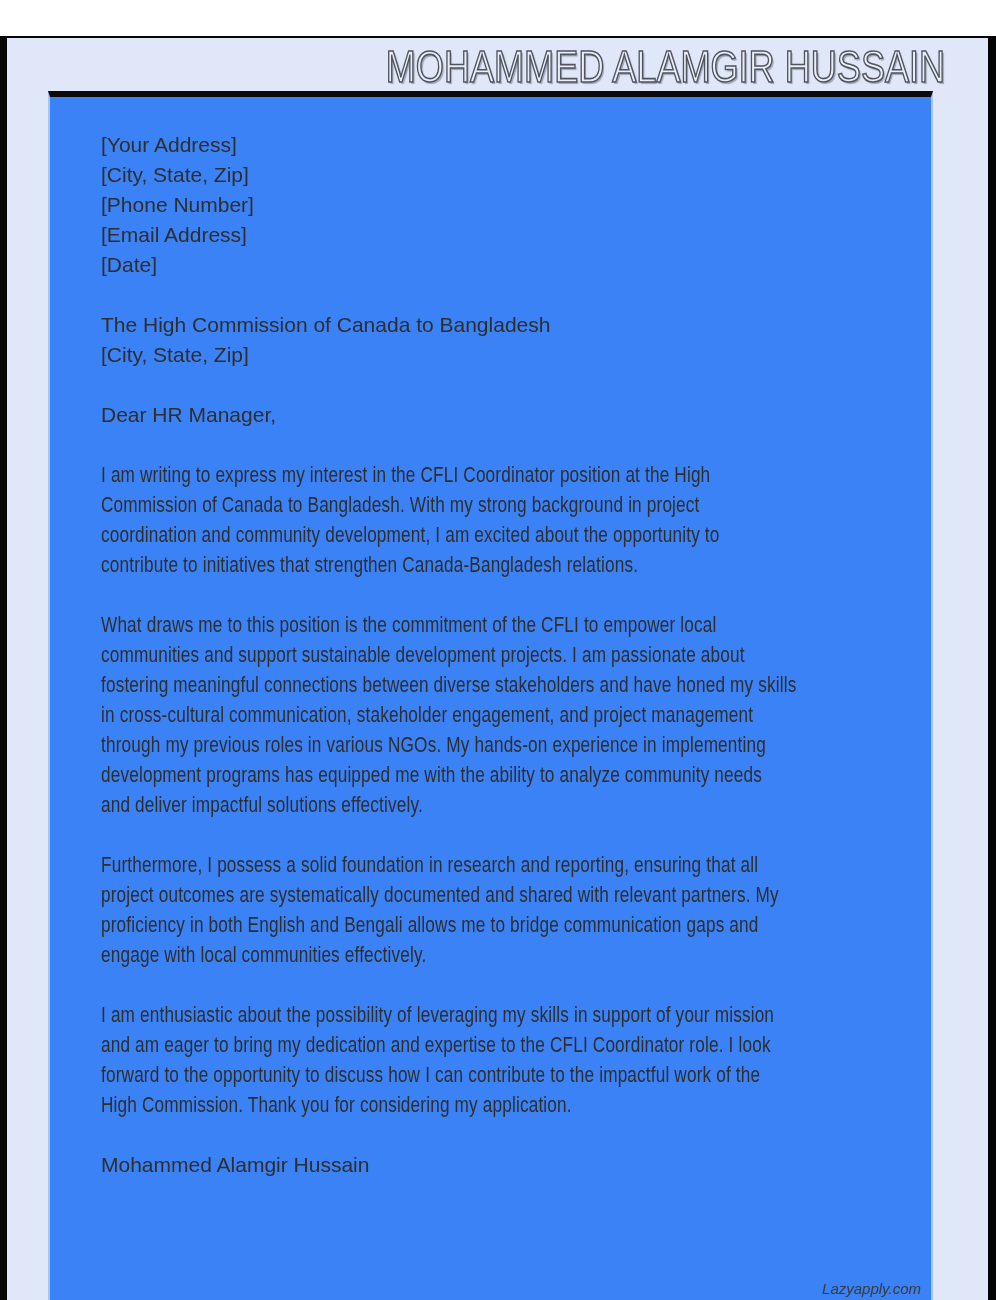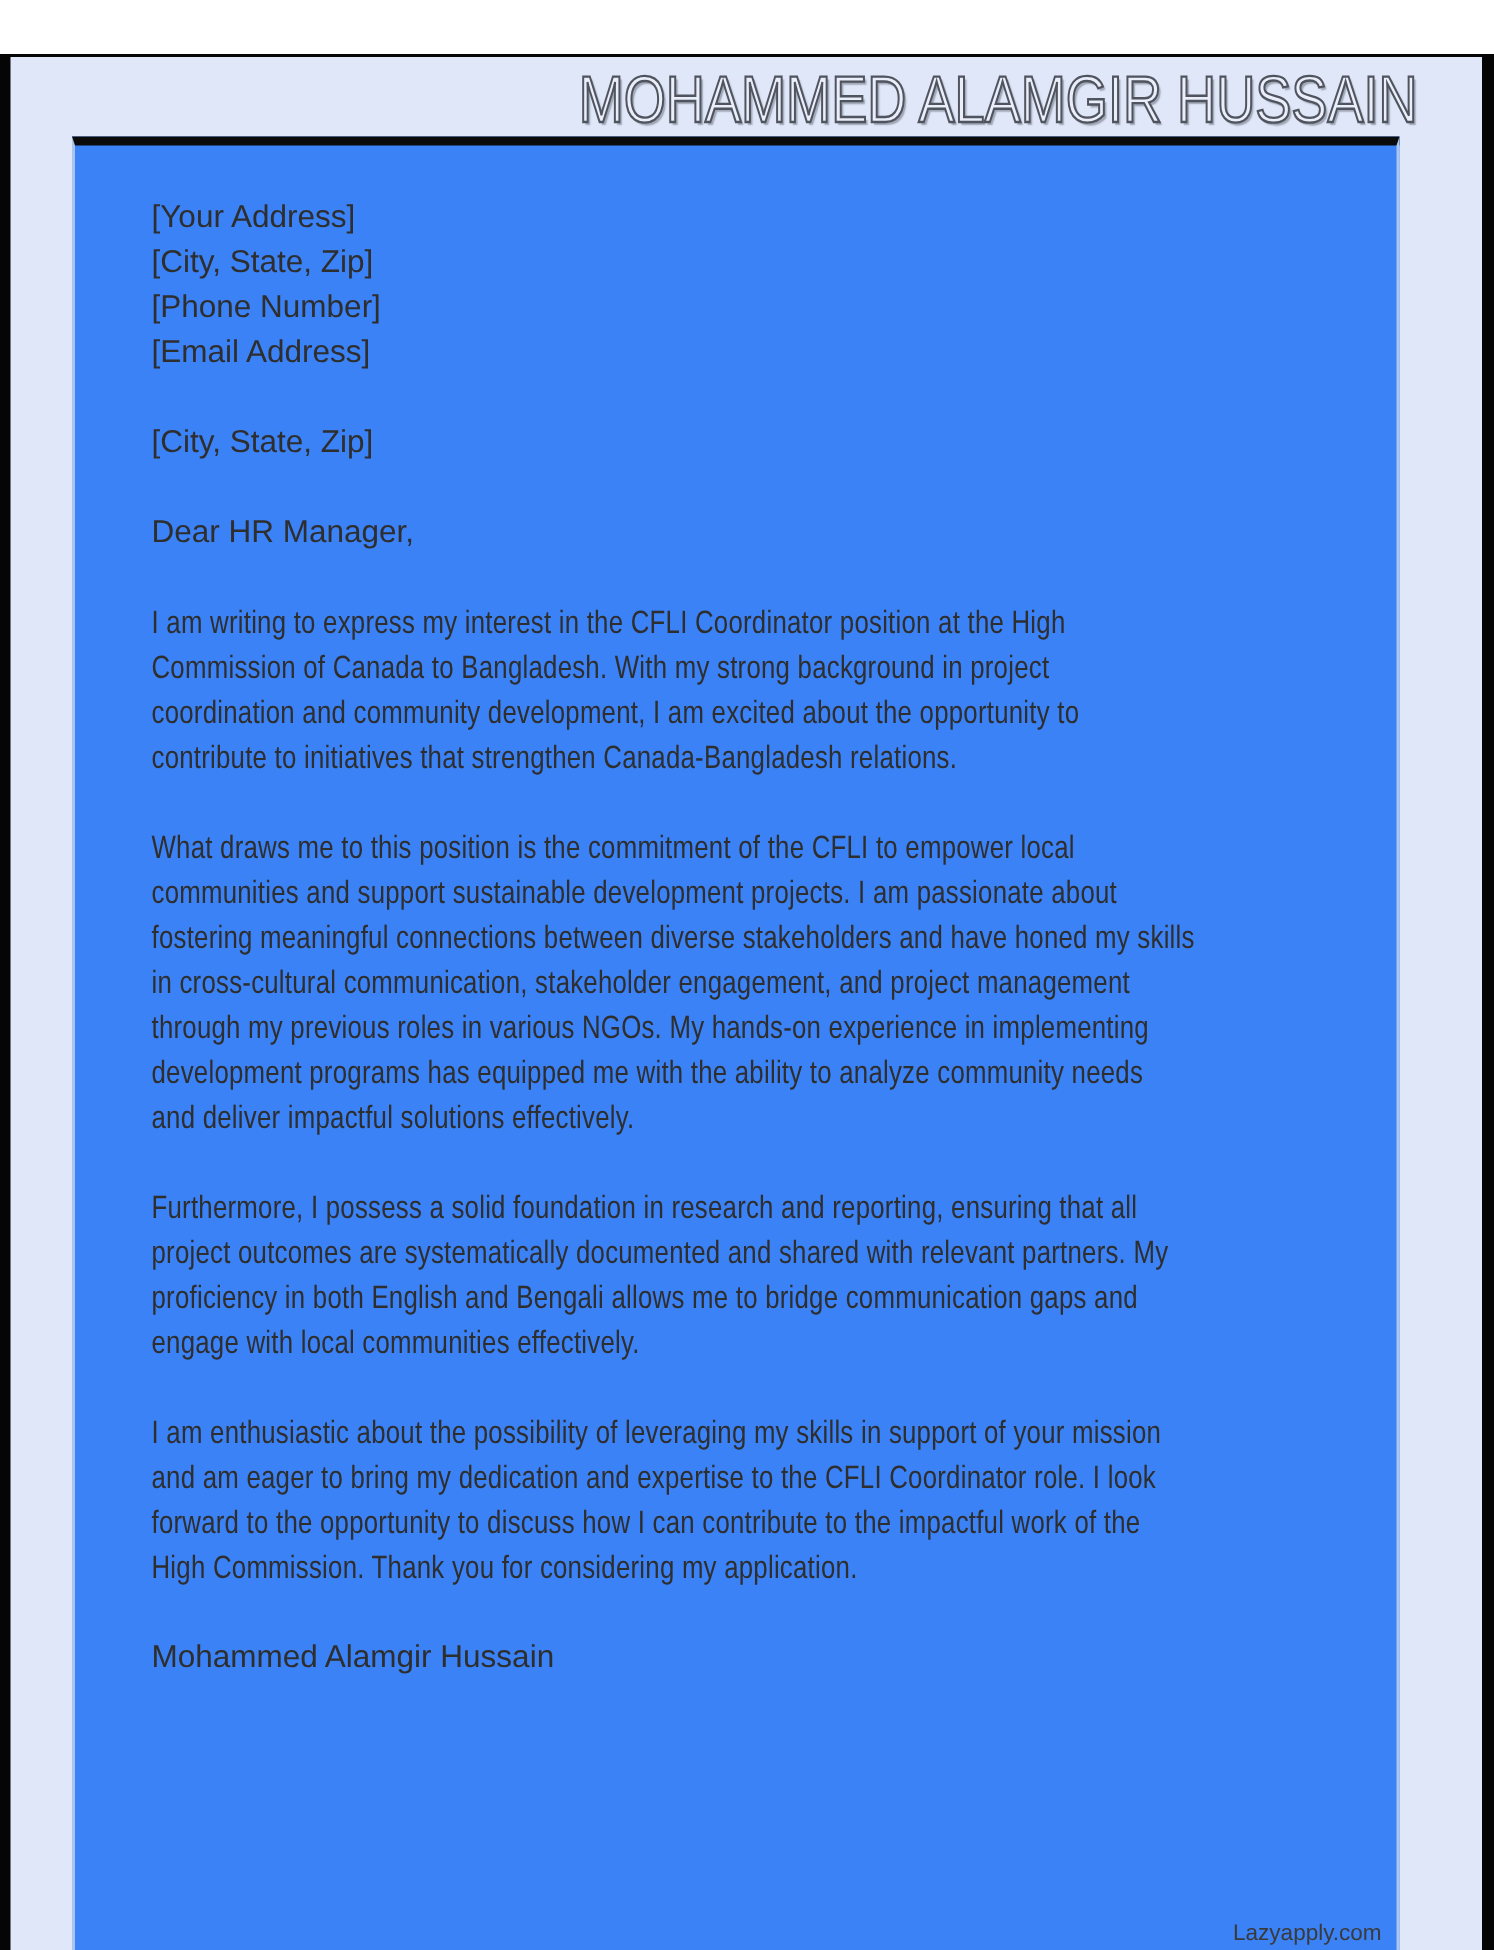--- a/index.html
+++ b/index.html
@@ -68,20 +68,21 @@
     transform-origin: 0 0;
     letter-spacing: 0.2px;
   }
 
   .watermark {
     position: absolute;
     right: 10px;
     bottom: 3px;
     font-size: 15px;
     color: #3a3a3a;
+    font-style: italic;
   }
 
   .footer-date {
     position: absolute;
     left: 92px;
     top: 1276px;
     font-size: 22px;
     color: #2b8cf0;
     text-decoration: none;
   }
@@ -94,23 +95,25 @@
   <div class="letterhead-name">MOHAMMED ALAMGIR HUSSAIN</div>
 
   <div class="sheet">
     <div class="content">
 
       <div class="block">
         <div>[Your Address]</div>
         <div>[City, State, Zip]</div>
         <div>[Phone Number]</div>
         <div>[Email Address]</div>
+        <div>[Date]</div>
       </div>
 
       <div class="block">
+        <div>The High Commission of Canada to Bangladesh</div>
         <div>[City, State, Zip]</div>
       </div>
 
       <div class="block">Dear HR Manager,</div>
 
       <div class="block para">I am writing to express my interest in the CFLI Coordinator position at the High
 Commission of Canada to Bangladesh. With my strong background in project
 coordination and community development, I am excited about the opportunity to
 contribute to initiatives that strengthen Canada-Bangladesh relations.</div>
       <div class="block para">What draws me to this position is the commitment of the CFLI to empower local

